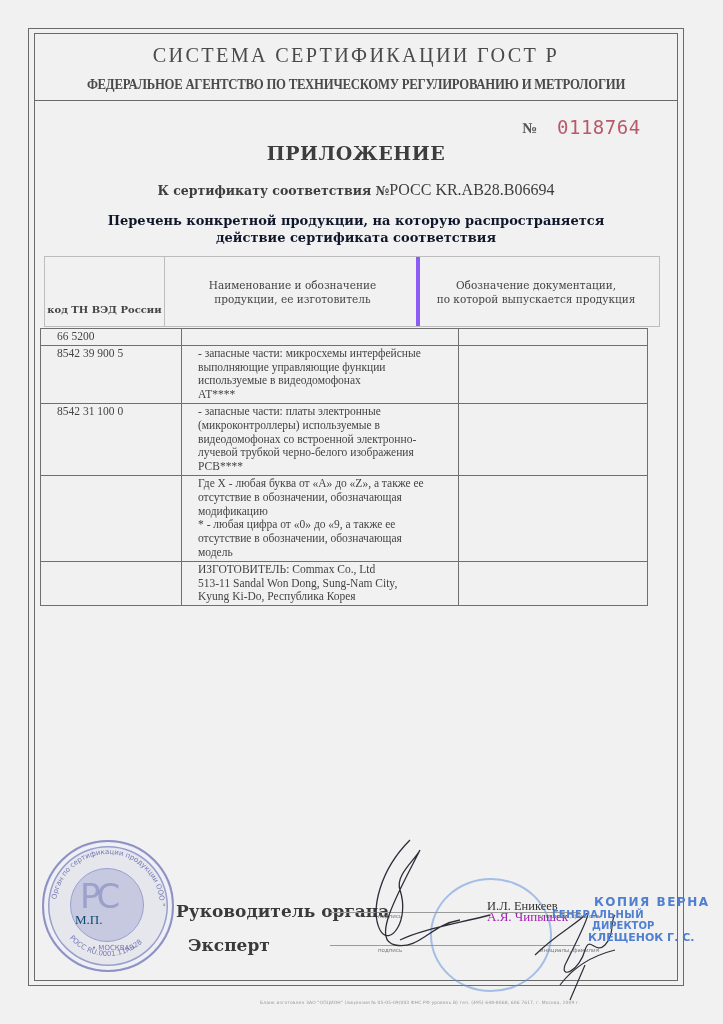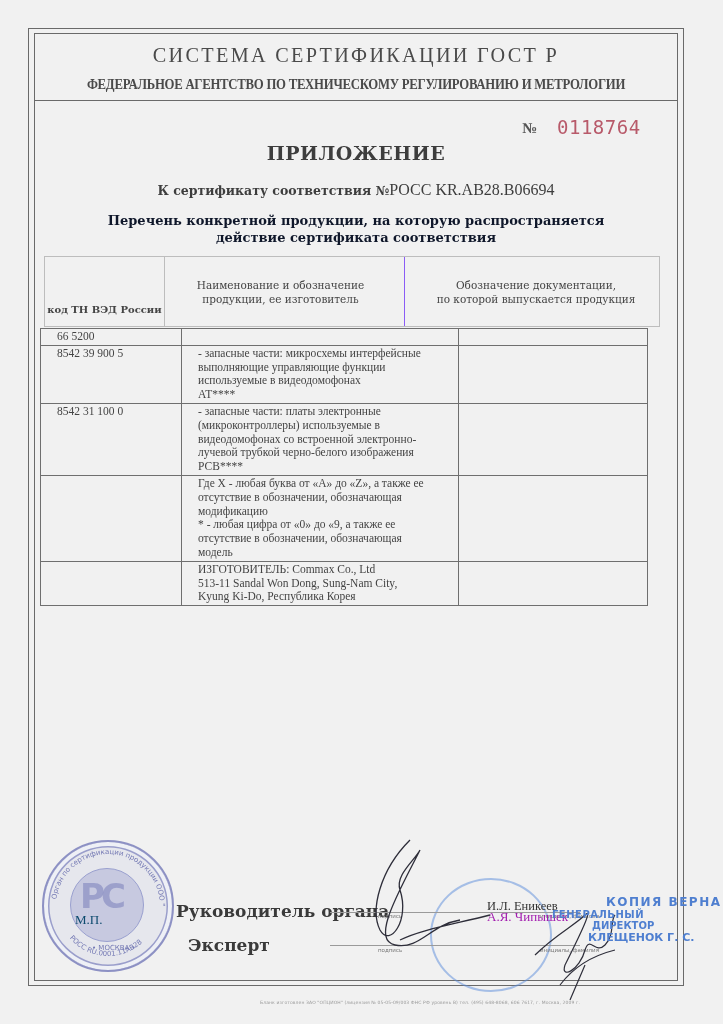--- a/index.html
+++ b/index.html
@@ -27,59 +27,59 @@
   .cert-ref .num { font-weight: normal; font-family: "Liberation Serif", serif; font-size: 16px; }
   .list-title { left: 35px; top: 212px; width: 642px; text-align: center; font-weight: bold; font-size: 13px; line-height: 17px; color: #0f172a; }
 
   
   .htable { left: 44px; top: 256px; width: 614px; height: 69px; border: 1px solid #bdbdbd; }
   .htable .c1 { position: absolute; left: 0; top: 0; width: 119px; height: 69px; border-right: 1px solid #bdbdbd; }
   .htable .c1 .r1 { position: absolute; left: 0; top: 0; width: 119px; height: 34px; border-bottom: 1px solid #bdbdbd;
     display: flex; align-items: center; justify-content: center; font-weight: bold; font-size: 10px; color: #444; }
   .htable .c1 .r2 { position: absolute; left: 0; top: 35px; width: 119px; height: 34px;
     display: flex; align-items: center; justify-content: center; font-weight: bold; font-size: 10px; color: #444; }
-  .htable .c2 { position: absolute; left: 112px; top: 0; width: 247px; height: 69px; border-right: 1px solid #8b5cf6;
+  .htable .c2 { position: absolute; left: 124px; top: 0; width: 247px; height: 69px; border-right: 4px solid #8b5cf6;
     display: flex; align-items: center; justify-content: center; text-align: center; font-size: 10.5px; line-height: 14px; color: #444; }
   .htable .c3 { position: absolute; left: 368px; top: 0; width: 246px; height: 69px;
     display: flex; align-items: center; justify-content: center; text-align: center; font-size: 10.5px; line-height: 14px; color: #444; }
 
   
   .dtable { left: 40px; top: 328px; border-collapse: collapse; width: 608px;
     font-family: "Liberation Serif", serif; font-size: 11.5px; color: #444; }
   .dtable td { border: 1.2px solid #6f6f6f; vertical-align: top; padding: 1px 16px; line-height: 13.8px; }
   .dtable td.code { width: 108px; }
   .dtable td.name { width: 244px; }
   .dtable .line { display: block; }
 
   
   .stamp { left: 42px; top: 840px; width: 128px; height: 128px; border-radius: 50%;
     border: 2.5px solid #8d91c4; box-shadow: inset 0 0 0 4px #eef0f6, inset 0 0 0 5.5px #9a9ecb; background: rgba(160,165,210,0.12); }
   .stamp-inner { left: 70px; top: 868px; width: 72px; height: 72px; border-radius: 50%; background: rgba(140,146,200,0.35); border: 1px solid #9aa0cf; }
-  .stamp-logo { left: 80px; top: 876px; font-family: "DejaVu Sans", sans-serif; font-weight: bold; font-size: 34px; color: rgba(120,126,185,0.55); letter-spacing: -4px; }
+  .stamp-logo { left: 80px; top: 876px; font-family: "DejaVu Sans", sans-serif; font-weight: normal; font-size: 34px; color: rgba(120,126,185,0.55); letter-spacing: -4px; }
   .mp { left: 75px; top: 912px; font-size: 13px; color: #0c4a6e; font-family: "Liberation Serif", serif; }
   .stamp-text { font-family: "DejaVu Sans", sans-serif; font-size: 7px; fill: #7479b4; }
 
   .sig-label { font-weight: bold; font-size: 17px; color: #3a3a3a; }
   .lbl-head { left: 176px; top: 901px; }
   .lbl-expert { left: 176px; top: 935px; margin-left: 12px; }
   .sig-line { height: 0; border-top: 1px solid #9a9a9a; }
   .line1 { left: 330px; top: 912px; width: 250px; }
   .line2 { left: 330px; top: 945px; width: 250px; }
   .tiny { font-family: "DejaVu Sans", sans-serif; font-size: 5.5px; color: #777; }
   .sub1 { left: 378px; top: 913px; }
   .sub2 { left: 378px; top: 947px; }
   .sub3 { left: 540px; top: 913px; }
   .sub4 { left: 540px; top: 947px; }
   .name1 { left: 487px; top: 899px; font-family: "Liberation Serif", serif; font-size: 12.5px; color: #333; }
   .name2 { left: 487px; top: 909px; font-family: "Liberation Serif", serif; font-size: 13px; color: #a21caf; }
 
   .copy-stamp { left: 578px; top: 895px; font-family: "DejaVu Sans", sans-serif; font-weight: bold; color: #4f7fd0; }
   .copy-stamp .l2 { font-size: 10px; letter-spacing: 0.5px; margin-left: -26px; }
   .copy-stamp .l3 { font-size: 11px; margin-left: 10px; }
-  .copy-stamp .l1b { font-size: 12px; letter-spacing: 1.5px; margin-left: 28px; }
+  .copy-stamp .l1b { font-size: 12px; letter-spacing: 1.5px; margin-left: 16px; }
   .copy-stamp .l2b { font-size: 10px; margin-left: 14px; }
 
   .round-stamp2 { left: 430px; top: 878px; width: 118px; height: 110px; border-radius: 50%; border: 2px solid rgba(90,140,220,0.5); }
 
   .footer-note { left: 260px; top: 1000px; font-family: "DejaVu Sans", sans-serif; font-size: 4.5px; color: #9a9a9a; letter-spacing: 0.1px; }
 
   svg.sig { position: absolute; }
 </style>
 </head>
 <body>

